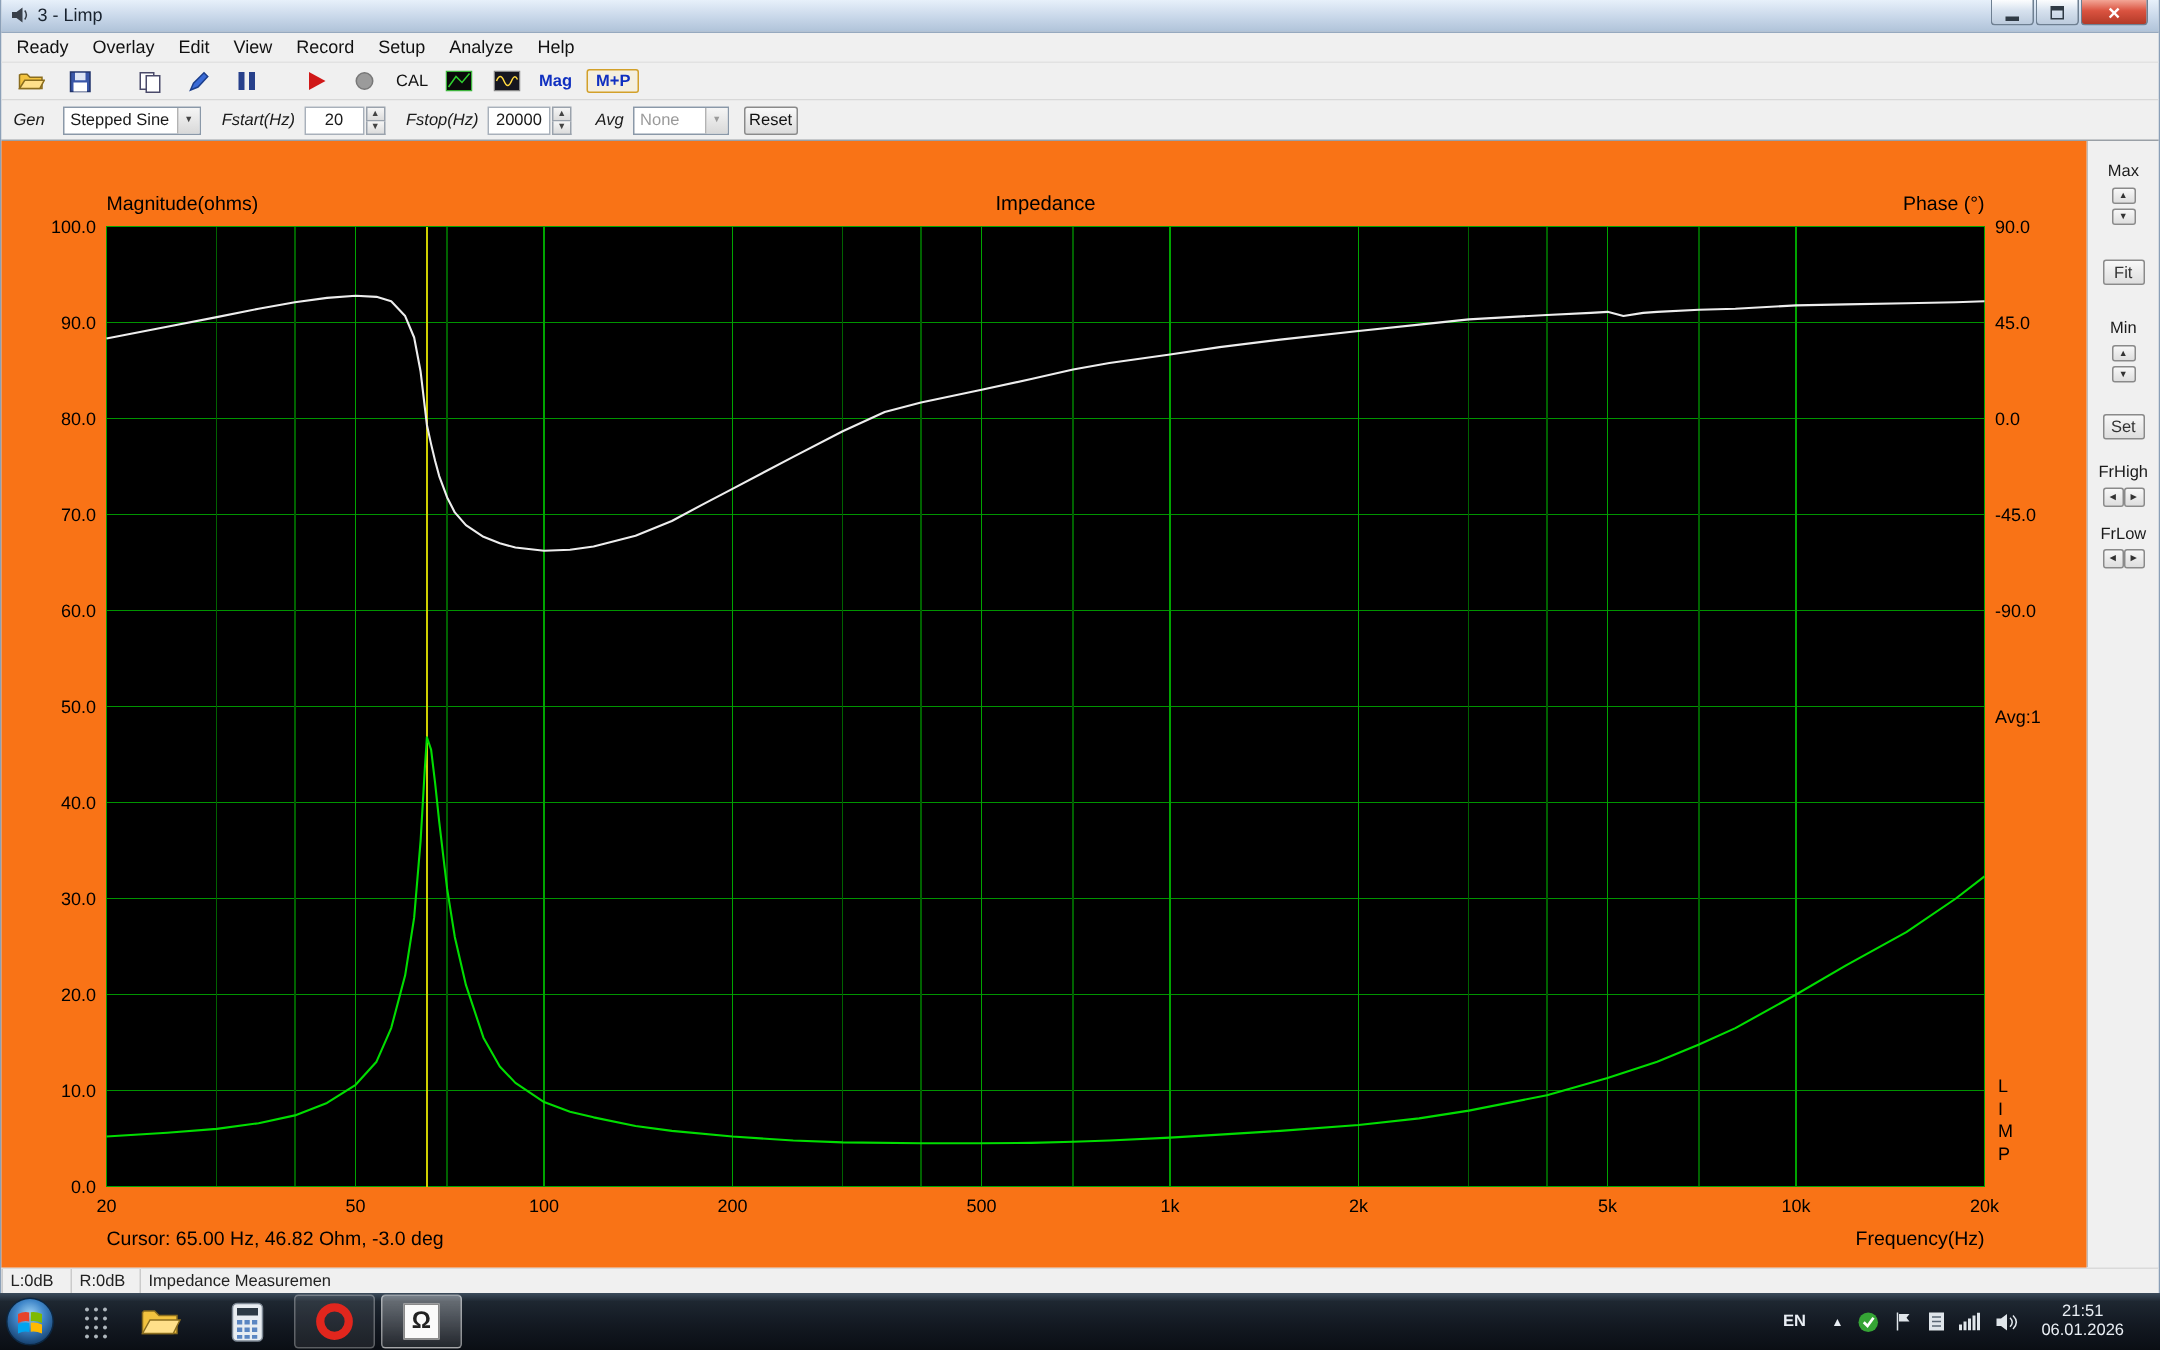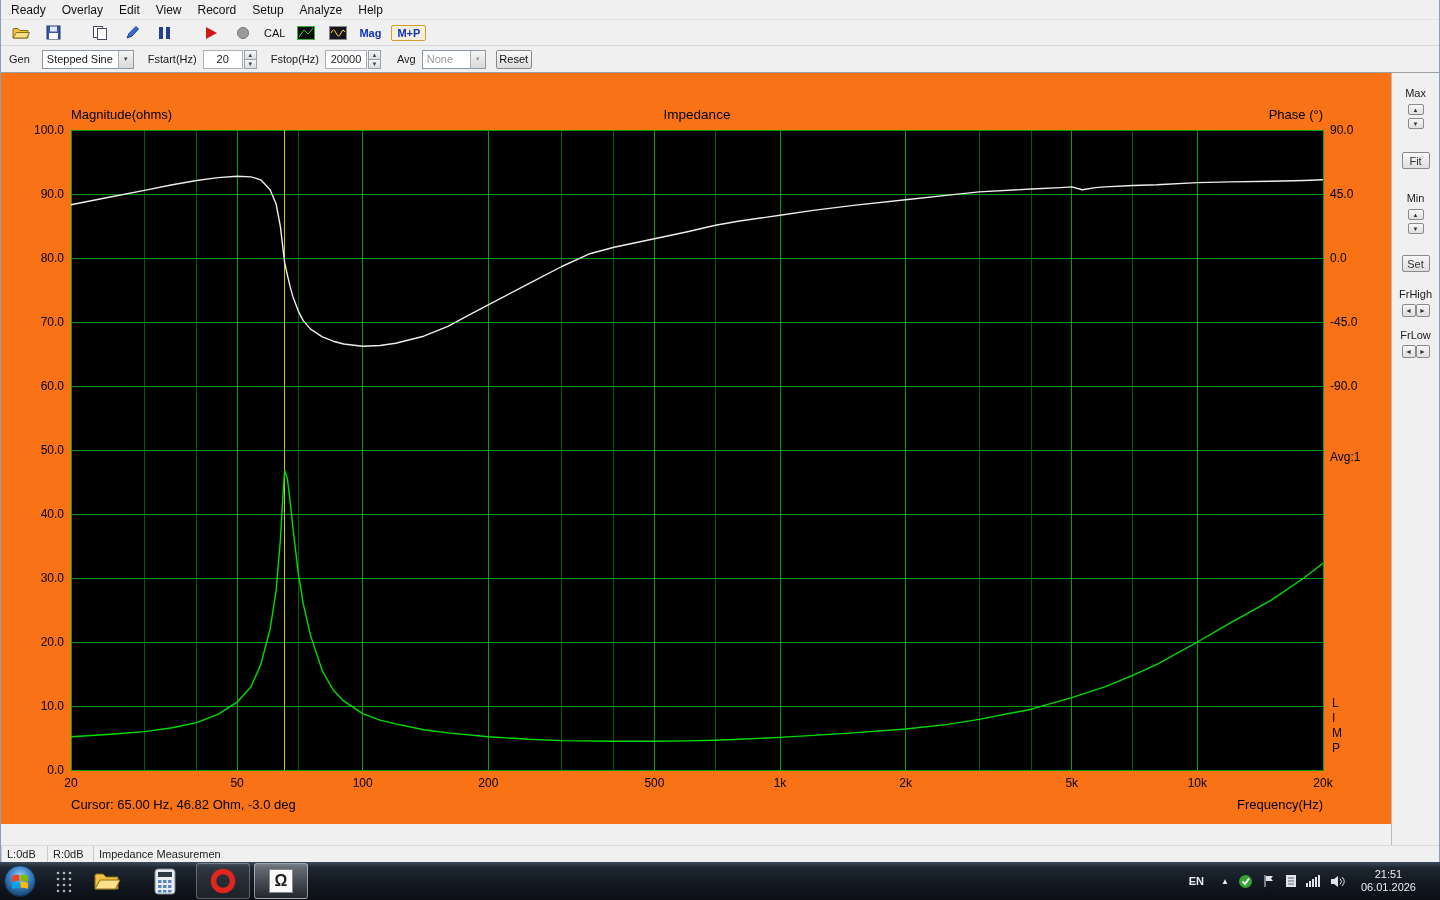--- a/index.html
+++ b/index.html
@@ -39,21 +39,21 @@
     background:#f4efdf; padding:1px 5px; border-radius:2px; }
   .pausewrap { display:flex; }
   .pausebar { width:4px; height:12px; background:#27408b; margin:0 1.5px; }
   .playtri { width:0; height:0; border-left:11px solid #d01818;
     border-top:6.5px solid transparent; border-bottom:6.5px solid transparent; }
   .stopcircle { width:12px; height:12px; border-radius:50%; background:#9b9b9b; border:1px solid #787878; }
 
   
   .genbar { height:26px; background:#f0f0f0; display:flex; align-items:center;
     font-size:11px; color:#1a1a1a; }
-  .gb-label { white-space:nowrap; }
+  .gb-label { white-space:nowrap;font-style:italic; }
   .combo { display:flex; align-items:center; height:19px; background:#fff; border:1px solid #8a98a8; }
   .combo-text { flex:1; padding:0 4px; white-space:nowrap; overflow:hidden; }
   .combo-btn { width:15px; height:100%; background:linear-gradient(#f5f5f5,#d9d9d9);
     border-left:1px solid #b3b3b3; display:flex; align-items:center; justify-content:center;
     font-size:6px; color:#444; }
   .combo.disabled .combo-text { color:#9a9a9a; }
   .combo.disabled .combo-btn { color:#9a9a9a; }
   .edit { height:19px; background:#fff; border:1px solid #a8b0ba; display:flex;
     align-items:center; justify-content:center; }
   .spinner { display:flex; flex-direction:column; width:13px; height:19px; margin-left:1px; }
@@ -105,20 +105,40 @@
   .tray-expand { font-size:8px; }
   .tray-ico { display:flex; align-items:center; }
   .clock { text-align:center; line-height:13px; margin-left:6px; }
 </style>
 </head>
 <body>
 
 <div class="screen">
   <div class="app-window">
 
+    <div class="titlebar">
+      <span class="app-icon">
+        <svg width="14" height="14">
+          <polygon points="2,5 5,5 9,2 9,12 5,9 2,9" fill="#39404a"></polygon>
+          <path d="M10.5 4 q2.2 3 0 6" fill="none" stroke="#39404a"></path>
+        </svg>
+      </span>
+      <span class="title-text">3 - Limp</span>
+      <div class="win-buttons">
+        <div class="win-btn min">
+            <span class="glyph-min"></span>
+          </div>
+        <div class="win-btn max">
+            <span class="glyph-max"></span>
+          </div>
+        <div class="win-btn close">
+            <span class="glyph-close">×</span>
+          </div>
+      </div>
+    </div>
 
     <div class="menubar" id="menubar">
         <span class="menu-item">Ready</span>
         <span class="menu-item">Overlay</span>
         <span class="menu-item">Edit</span>
         <span class="menu-item">View</span>
         <span class="menu-item">Record</span>
         <span class="menu-item">Setup</span>
         <span class="menu-item">Analyze</span>
         <span class="menu-item">Help</span>

